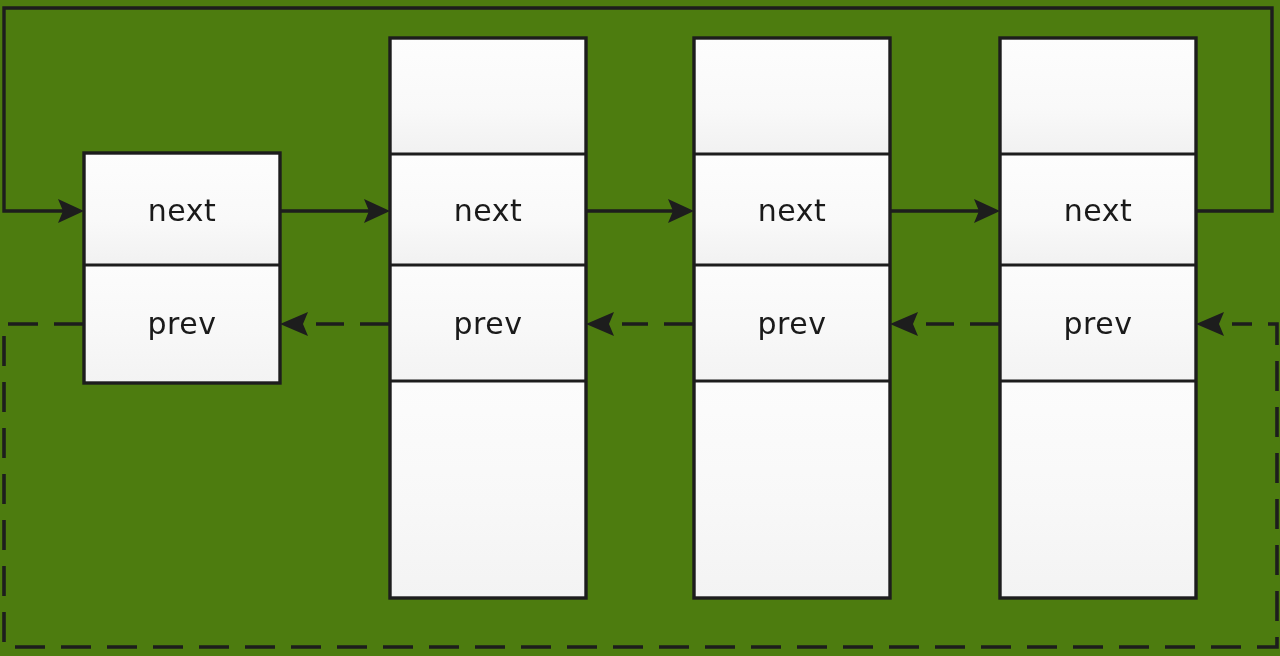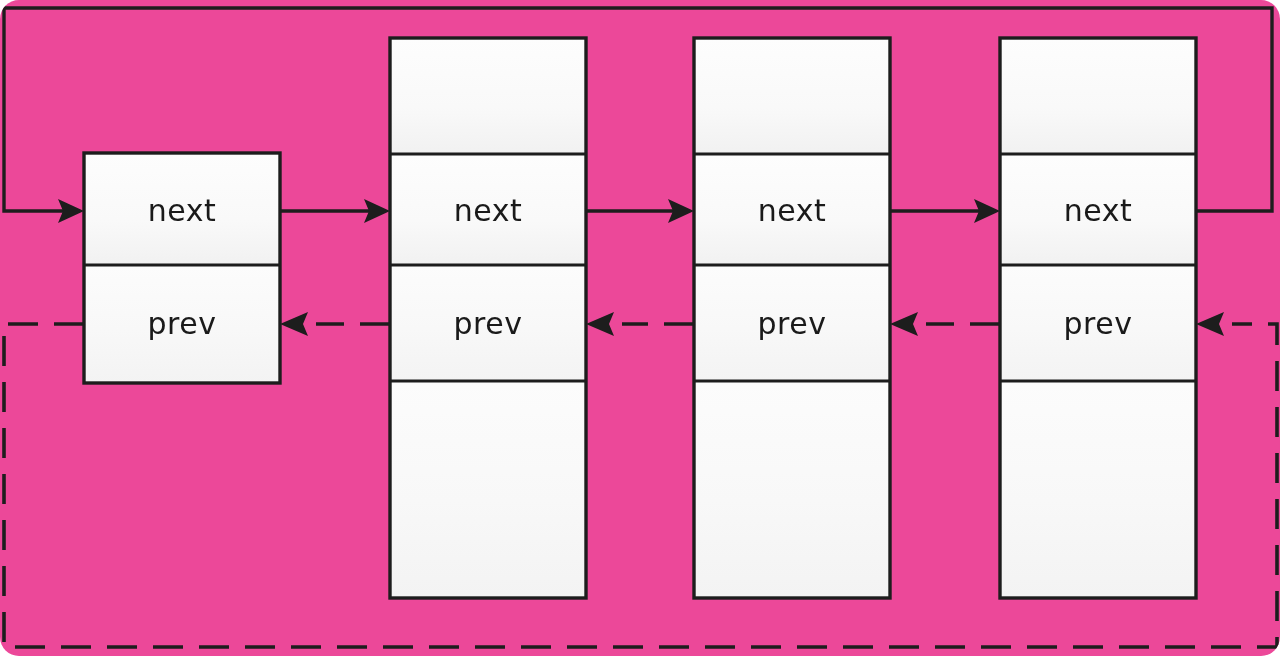--- a/index.html
+++ b/index.html
@@ -8,23 +8,22 @@
     padding: 0;
     background: #ffffff;
   }
   body {
     font-family: "DejaVu Sans", "Liberation Sans", sans-serif;
   }
   #canvas {
     position: relative;
     width: 1280px;
     height: 656px;
-    background: #ec4899;
+    background: #4d7c0f;
     overflow: hidden;
-    border-radius: 19px;
   }
   #diagram-svg {
     position: absolute;
     left: 0;
     top: 0;
     width: 1280px;
     height: 656px;
   }
   .cell-label {
     font-family: "DejaVu Sans", "Liberation Sans", sans-serif;

